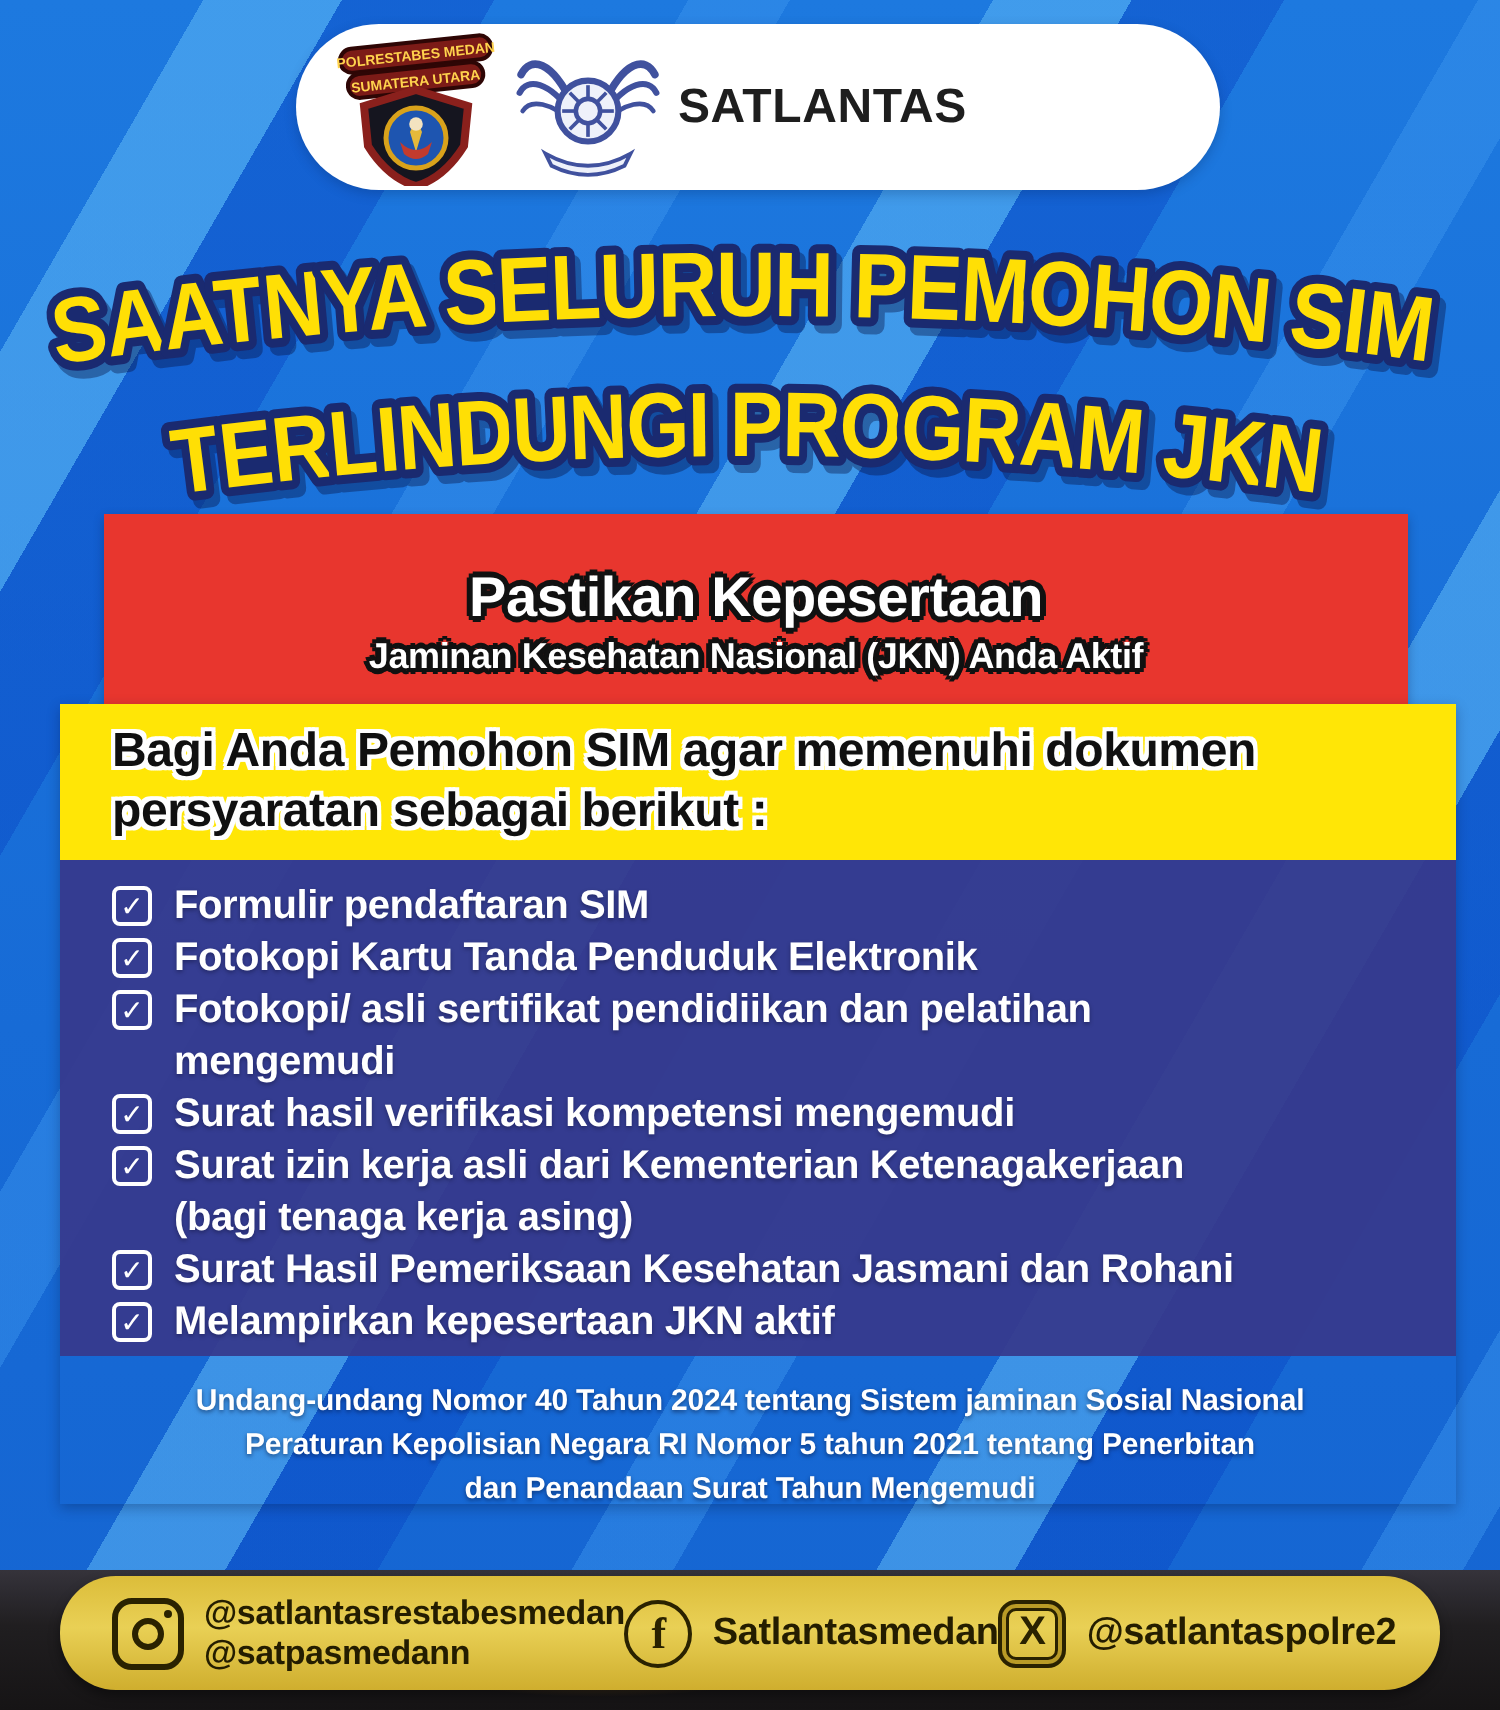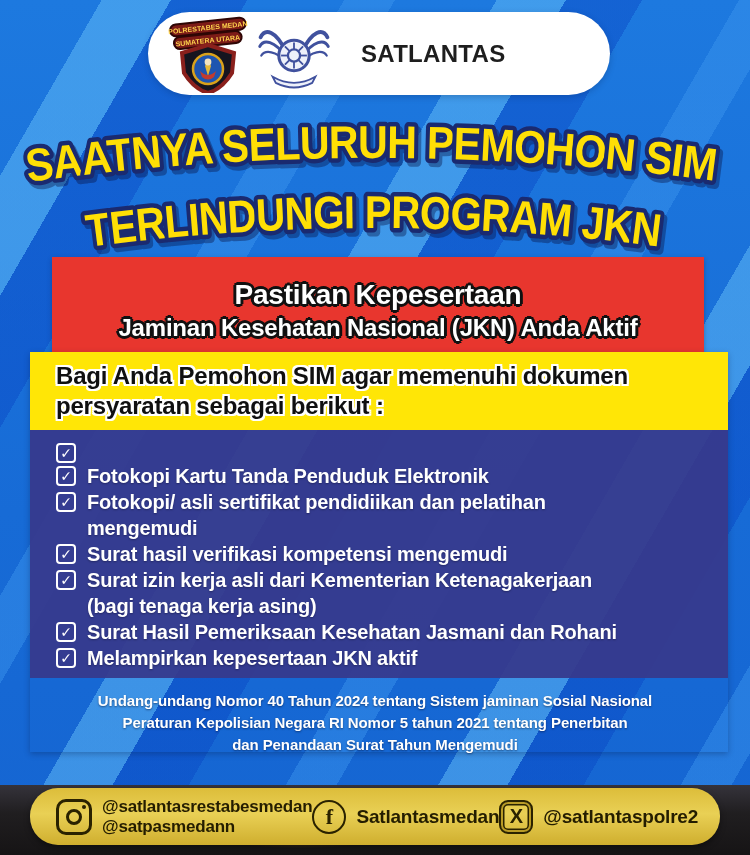--- a/index.html
+++ b/index.html
@@ -27,40 +27,40 @@
   }
 
   
   .header-pill{
     position:absolute; left:148px; top:12px; width:462px; height:83px;
     background:#fff; border-radius:42px; display:flex; align-items:center;
     padding-left:14px; box-shadow:0 2px 6px rgba(0,30,80,.25);
   }
   .logo-badge{ width:92px; height:78px; flex:none; }
   .logo-wing{ width:76px; height:74px; flex:none; margin-left:2px; }
-  .org-text{ margin-left:29px; }
+  .org-text{ margin-left:7px; }
   .org-text div{ font-size:24px; font-weight:bold; color:#1e1e1e; line-height:30px; letter-spacing:.3px; }
 
   
   .title-svg{ position:absolute; left:0; top:98px; width:750px; height:160px;
     filter:drop-shadow(3px 4px 0 rgba(8,20,70,.4)); }
   .title-svg text{
     font-family:"Liberation Sans","DejaVu Sans",sans-serif; font-weight:bold;
     fill:#ffdf05; stroke:#1a2a70; stroke-width:9px; stroke-linejoin:round;
     paint-order:stroke fill; letter-spacing:-1px;
   }
 
   
   .red-banner{
     position:absolute; left:52px; top:257px; width:652px; height:107px;
     background:#e8362e; display:flex; flex-direction:column; justify-content:center;
     align-items:center; gap:3px; box-shadow:0 2px 5px rgba(0,20,60,.3);
   }
   .red-banner .l1{ font-size:28px; }
-  .red-banner .l2{ font-size:24px; }
+  .red-banner .l2{ font-size:18px; }
   .red-banner div{
     color:#fff; font-weight:bold; letter-spacing:-.2px;
     text-shadow:-2px -2px 0 #111,2px -2px 0 #111,-2px 2px 0 #111,2px 2px 0 #111,
       0 3px 0 #111,0 -3px 0 #111,3px 0 0 #111,-3px 0 0 #111;
   }
 
   
   .card{ position:absolute; left:30px; top:352px; width:698px; height:400px;
     box-shadow:0 2px 6px rgba(0,20,60,.3); }
   .card-header{
@@ -191,20 +191,21 @@
   </div>
 
   <div class="card">
     <div class="card-header">
       <div>Bagi Anda Pemohon SIM agar memenuhi dokumen</div>
       <div>persyaratan sebagai berikut :</div>
     </div>
     <div class="card-body">
       <div class="check-row">
         <span class="checkbox">✓</span>
+        <span class="check-text">Formulir pendaftaran SIM</span>
       </div>
       <div class="check-row">
         <span class="checkbox">✓</span>
         <span class="check-text">Fotokopi Kartu Tanda Penduduk Elektronik</span>
       </div>
       <div class="check-row">
         <span class="checkbox">✓</span>
         <span class="check-text">Fotokopi/ asli sertifikat pendidiikan dan pelatihan
 mengemudi</span>
       </div>

